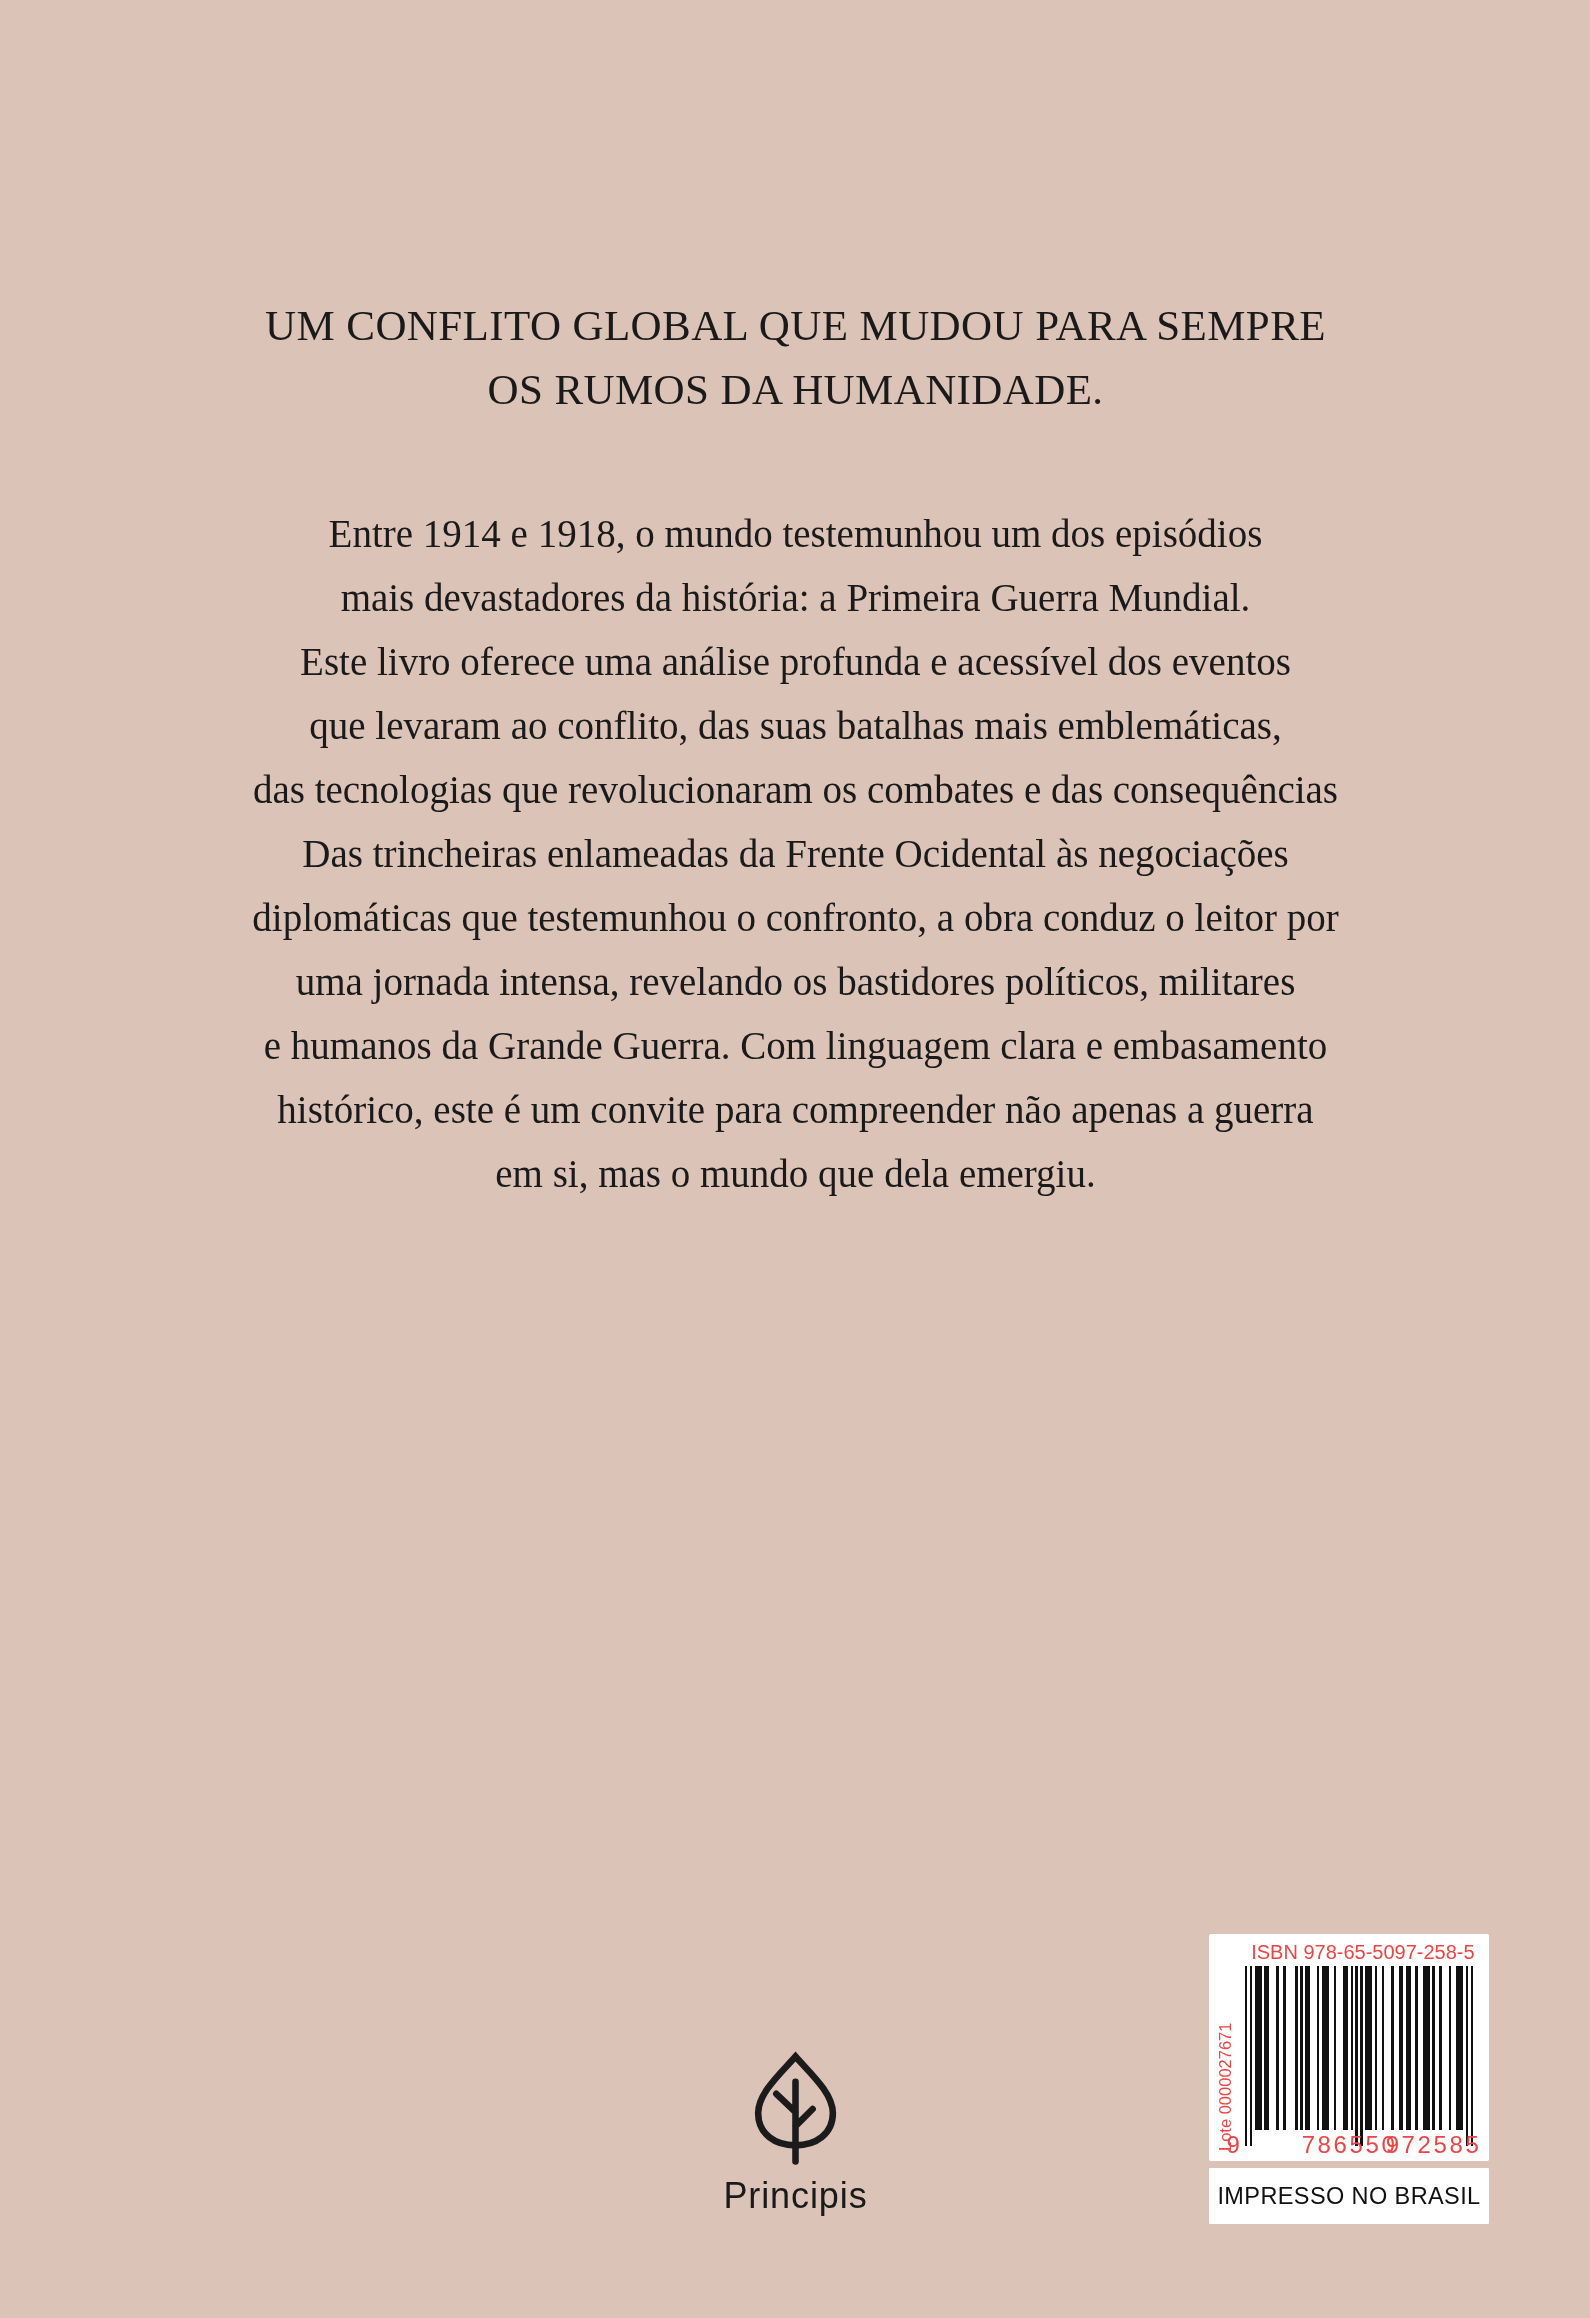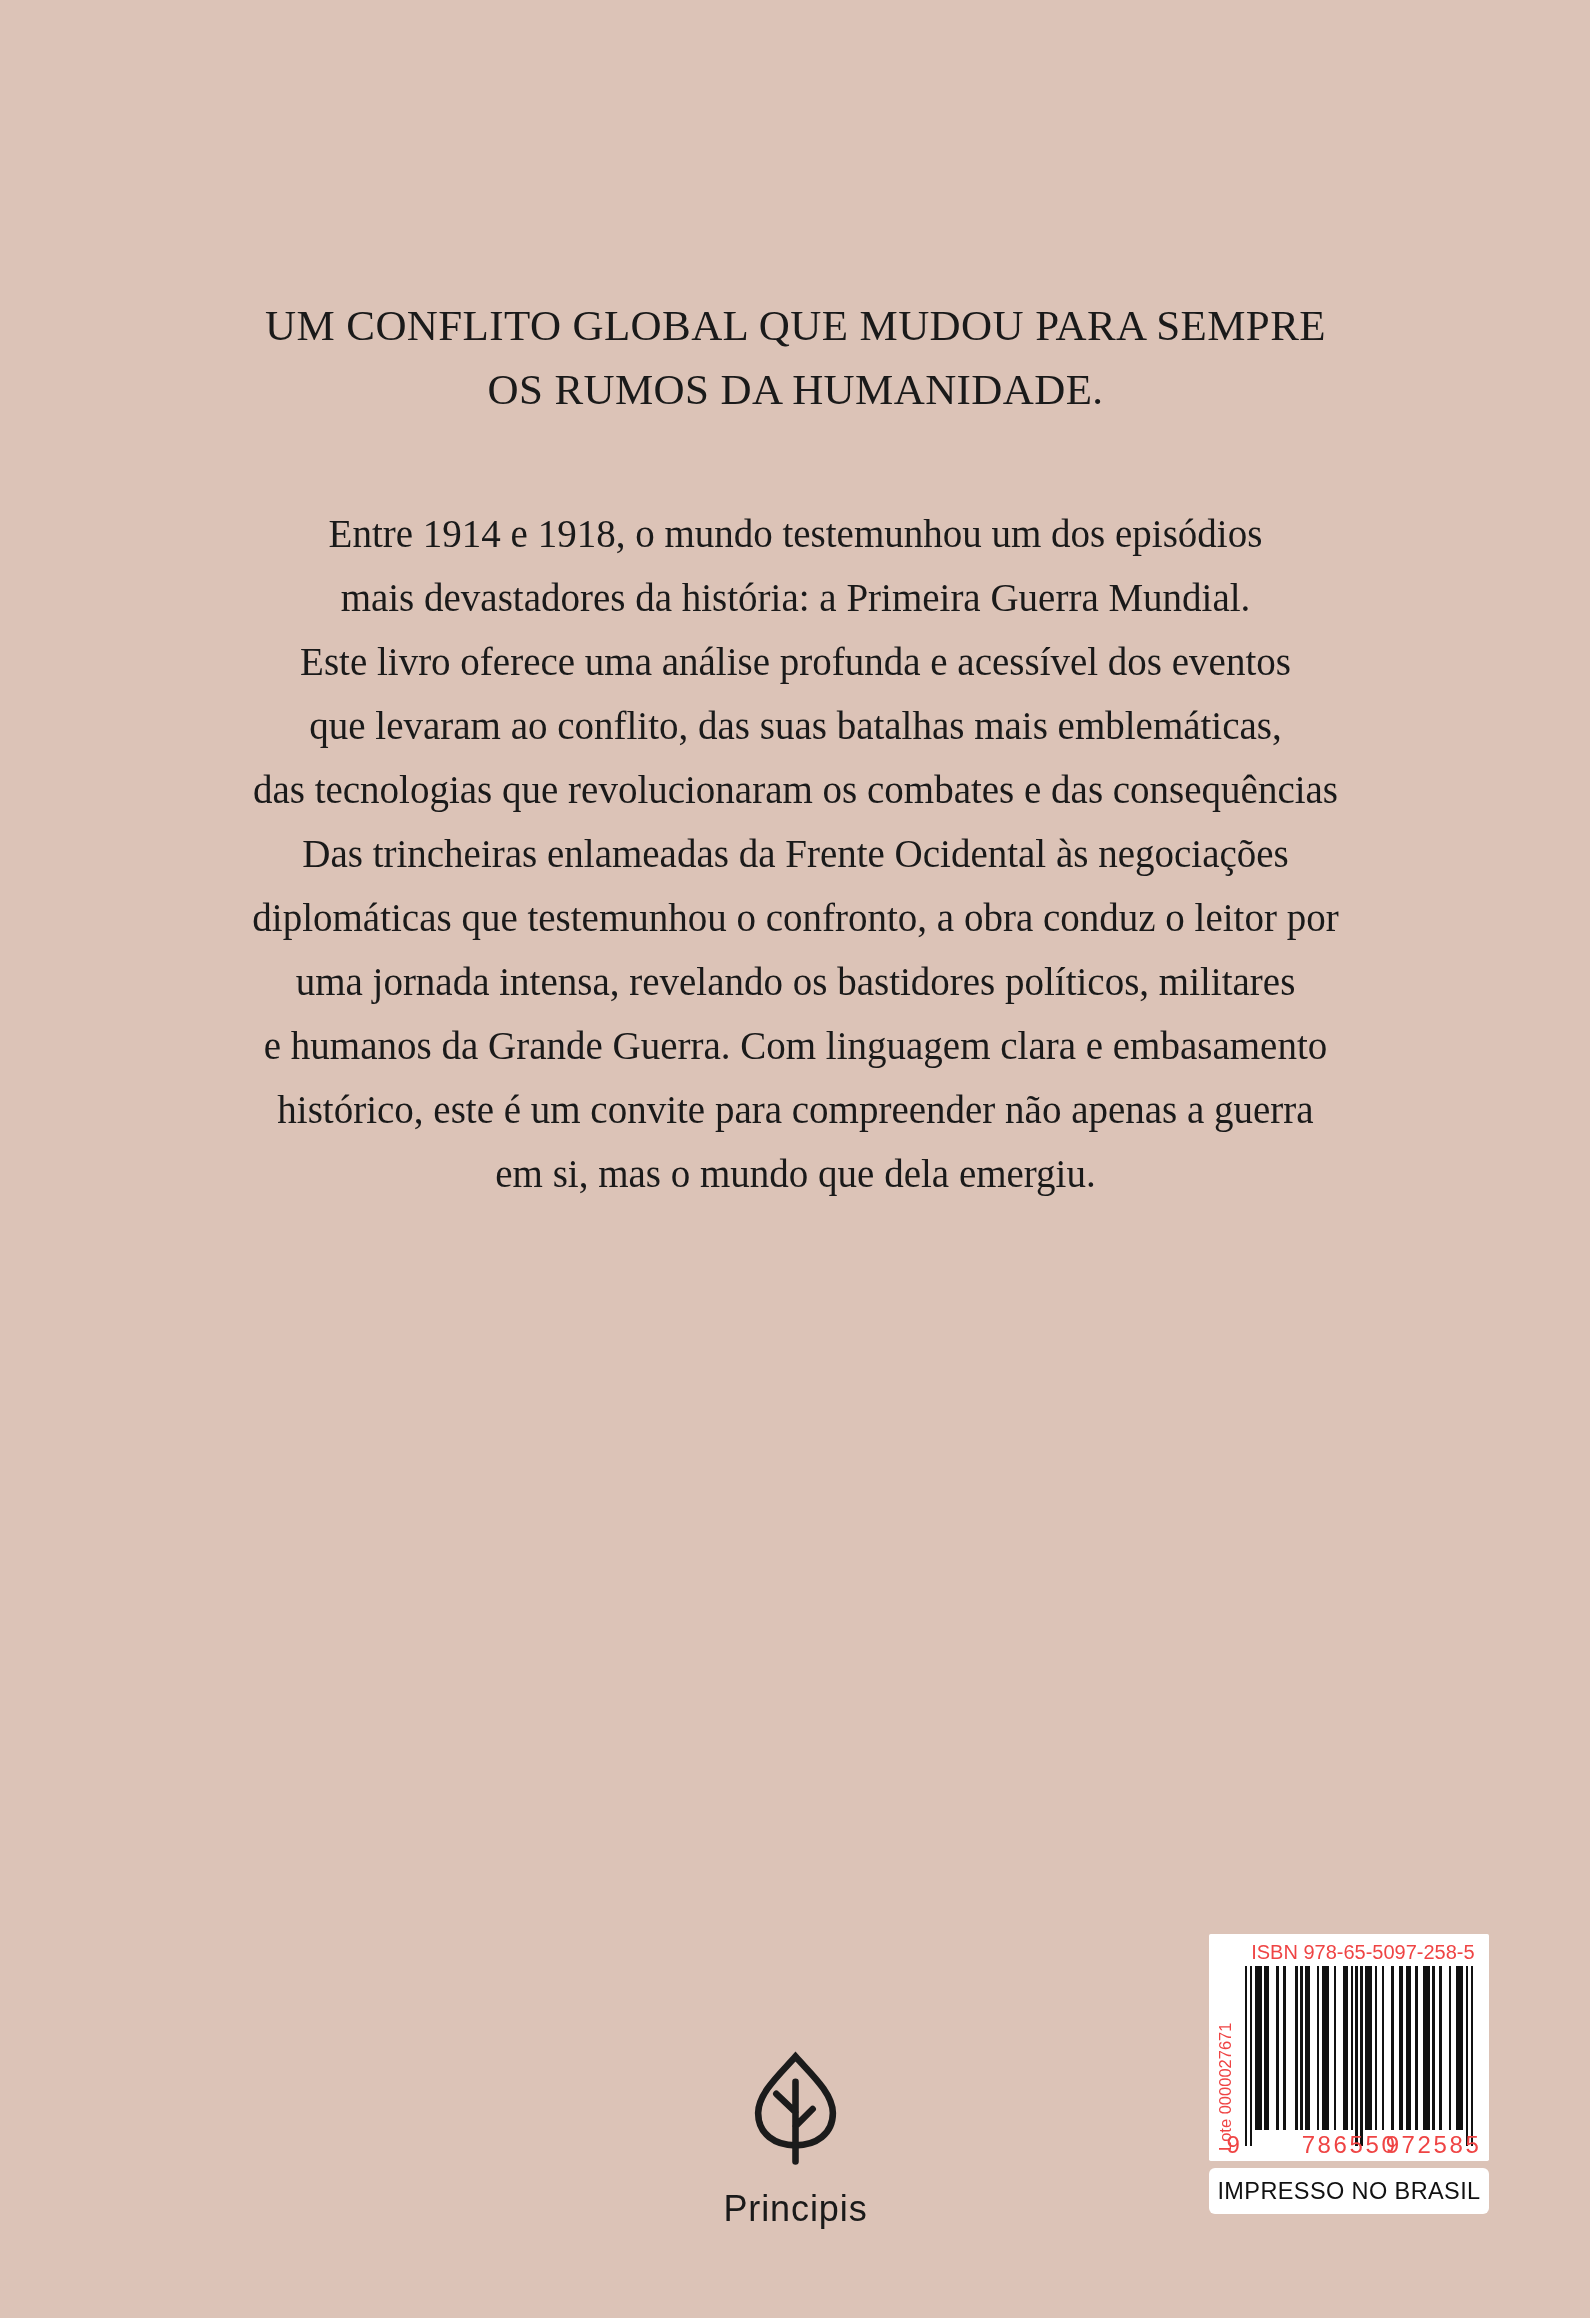--- a/index.html
+++ b/index.html
@@ -40,21 +40,21 @@
   }
   .body-line{white-space:nowrap;}
 
   
   .publisher{
     position:absolute;left:0;right:0;top:2050px;
     display:flex;flex-direction:column;align-items:center;
   }
   .leaf{display:block;}
   .publisher-name{
-    margin-top:20px;
+    margin-top:7px;
     font-family:"Liberation Sans", sans-serif;
     font-size:36px;
     letter-spacing:0.9px;
     color:var(--ink);
   }
 
   
   .barcode-box{
     position:absolute;left:1209px;top:1934px;width:280px;height:227px;
     background:var(--box-bg);
@@ -83,23 +83,23 @@
   .barcode-digit{
     position:absolute;top:197px;
     font-size:24px;
     white-space:nowrap;
   }
   .digit-first{left:17.4px;}
   .digit-group-1{left:52px;width:97px;text-align:center;letter-spacing:2.6px;margin-left:40px;}
   .digit-group-2{left:160px;width:97px;text-align:center;letter-spacing:2.6px;margin-left:16px;}
 
   .imprint-box{
-    position:absolute;left:1209px;top:2168px;width:280px;height:46px;
+    position:absolute;left:1209px;top:2168px;width:280px;height:56px;
     background:var(--box-bg);
-    border-radius:6px;
+    border-radius:1px;
     display:flex;align-items:center;justify-content:center;
     font-family:"Liberation Sans", sans-serif;
     font-size:23.5px;
     letter-spacing:0.4px;
     color:#111;
     white-space:nowrap;
   }
 </style>
 </head>
 <body>

